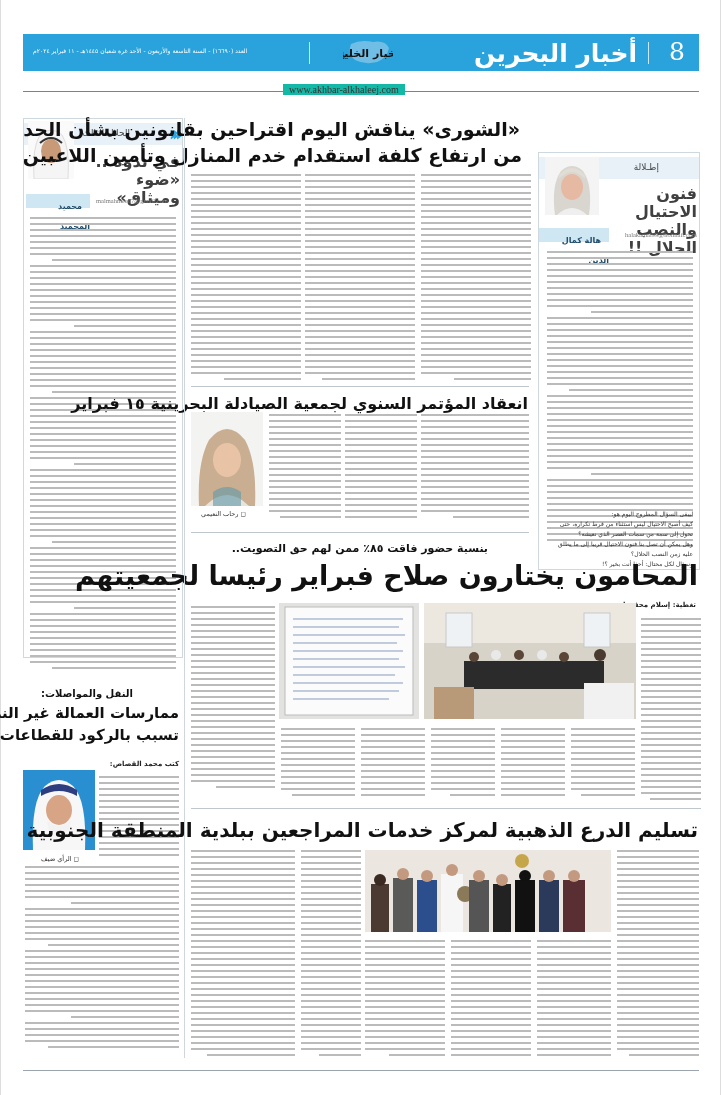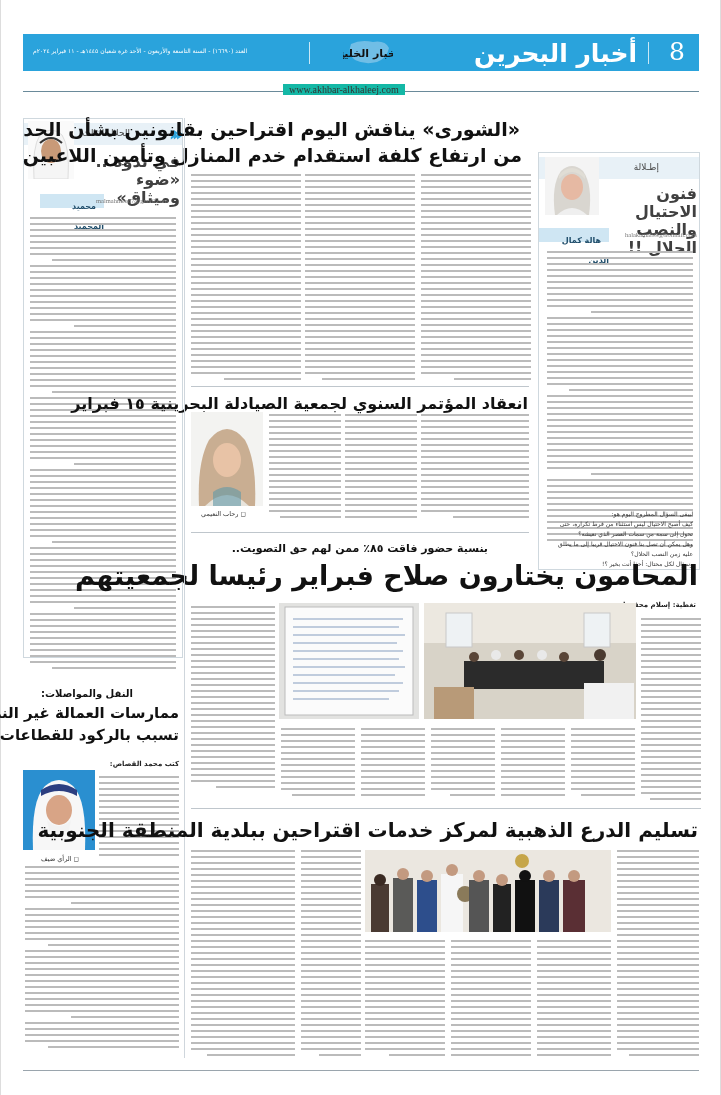--- a/index.html
+++ b/index.html
@@ -155,21 +155,21 @@
         <path d="M6 58 Q4 26 12 14 Q23 4 34 14 Q42 26 40 58Z" fill="#f5f5f5" stroke="#ddd"></path>
         <ellipse cx="23" cy="30" rx="10" ry="12" fill="#c99a78"></ellipse>
         <path d="M12 22 Q23 12 34 22" fill="none" stroke="#333" stroke-width="2"></path>
         <path d="M17 38 Q23 43 29 38" fill="#3a2a20"></path>
       </svg>
     </div>
     <div class="coltitle" style="left:56px;top:34px;width:100px;">
       <div>في ندوة ..</div>
       <div>«ضوء وميثاق»</div>
     </div>
-    <div class="author-bar" style="left:16px;top:75px;width:64px;text-align:right;">
+    <div class="author-bar" style="left:2px;top:75px;width:64px;text-align:right;">
       <span>محميد المحميد</span>
     </div>
     <span class="email" style="left:72px;top:78px;">malmahmeed7@gmail.com</span>
     <div class="lines" style="left:6px;top:98px;width:146px;">
       <i></i>
         <i></i>
         <i></i>
         <i></i>
         <i></i>
         <i></i>
@@ -669,21 +669,21 @@
       <i></i>
       <i class="s"></i>
     <i></i>
       <i></i>
       <i></i>
       <i></i>
       <i class="m"></i>
   </div>
   <div class="vline" style="left:183px;top:118px;height:940px;"></div>
 
-  <div class="headline" style="right:22px;top:818px;font-size:20px;">تسليم الدرع الذهبية لمركز خدمات اقتراحين ببلدية المنطقة الجنوبية</div>
+  <div class="headline" style="right:22px;top:818px;font-size:20px;">تسليم الدرع الذهبية لمركز خدمات المراجعين ببلدية المنطقة الجنوبية</div>
   <div class="lines" style="left:616px;top:850px;width:82px;">
     <i></i>
       <i></i>
       <i></i>
       <i></i>
       <i></i>
       <i></i>
       <i></i>
       <i></i>
       <i></i>

